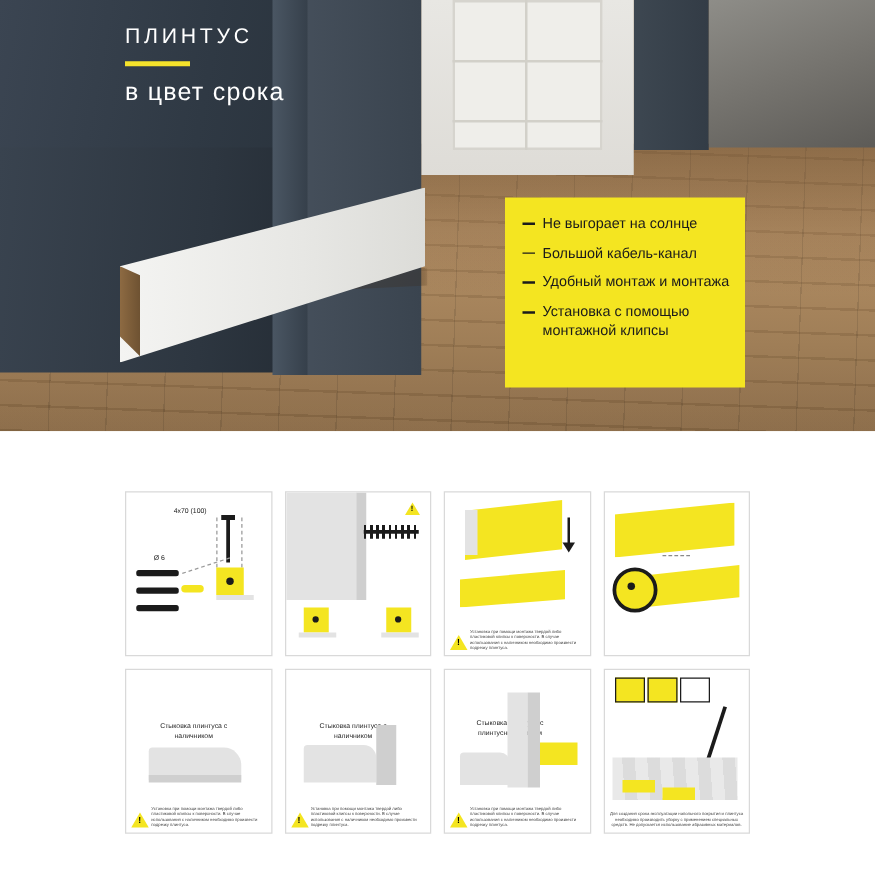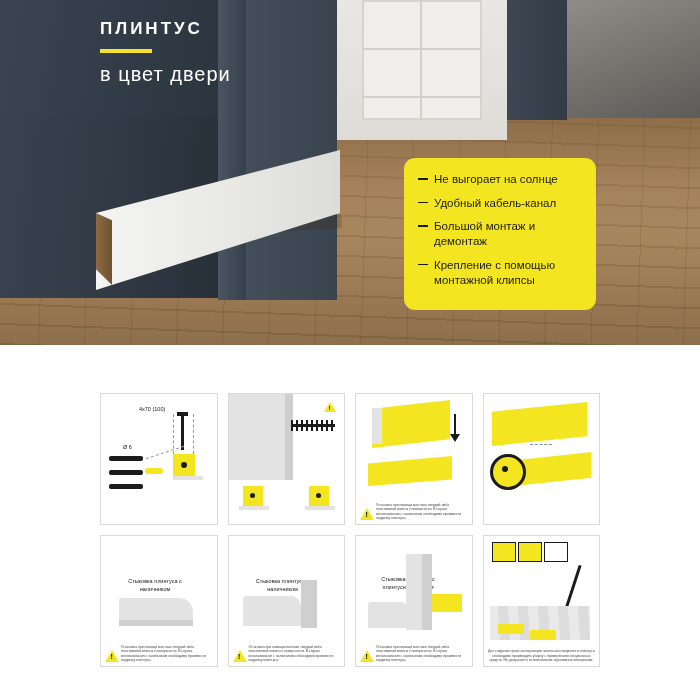--- a/index.html
+++ b/index.html
@@ -134,21 +134,21 @@
   
   .headline {
     position: absolute;
     left: 100px; top: 18px;
     width: 200px;
   }
   .headline .l1 {
     color: #ffffff;
     font-size: 17px;
     letter-spacing: 3px;
-    font-weight: 700;
+    font-weight: 400;
     line-height: 1.25;
   }
   .headline .rule {
     width: 52px;
     height: 4px;
     background: #f5e32b;
     margin: 10px 0 10px 0;
   }
   .headline .l2 {
     color: #ffffff;
@@ -158,21 +158,20 @@
   }
 
   
   .features {
     position: absolute;
     left: 404px; top: 158px;
     width: 192px; height: 152px;
     background: #f4e521;
     padding: 14px 12px 12px 14px;
     box-sizing: border-box;
-    border-radius: 11px;
   }
   .feature {
     display: flex;
     align-items: flex-start;
     margin-bottom: 9px;
     font-size: 11.5px;
     color: #1b1b1b;
     line-height: 1.28;
   }
   .feature .dash {
@@ -296,39 +295,39 @@
   <div class="hero-wall2"></div>
   <div class="hero-wall-edge"></div>
 
   <div class="baseboard-shadow"></div>
   <div class="baseboard"></div>
   <div class="baseboard-side"></div>
 
   <div class="headline">
     <div class="l1">ПЛИНТУС</div>
     <div class="rule"></div>
-    <div class="l2">в цвет двери</div>
+    <div class="l2">в цвет срока</div>
   </div>
 
   <div class="features">
     <div class="feature">
       <span class="dash"></span>
       <span>Не выгорает на солнце</span>
     </div>
     <div class="feature">
       <span class="dash"></span>
-      <span>Удобный кабель-канал</span>
+      <span>Большой кабель-канал</span>
     </div>
     <div class="feature">
       <span class="dash"></span>
-      <span>Большой монтаж и демонтаж</span>
+      <span>Удобный монтаж и монтажа</span>
     </div>
     <div class="feature">
       <span class="dash"></span>
-      <span>Крепление с помощью монтажной клипсы</span>
+      <span>Установка с помощью монтажной клипсы</span>
     </div>
   </div>
 </div>
 
 <div class="scheme">
 
   <div class="grid">
 
     <div class="cell">
       <div class="lbl" style="left:38px;top:12px;">4х70 (100)</div>

